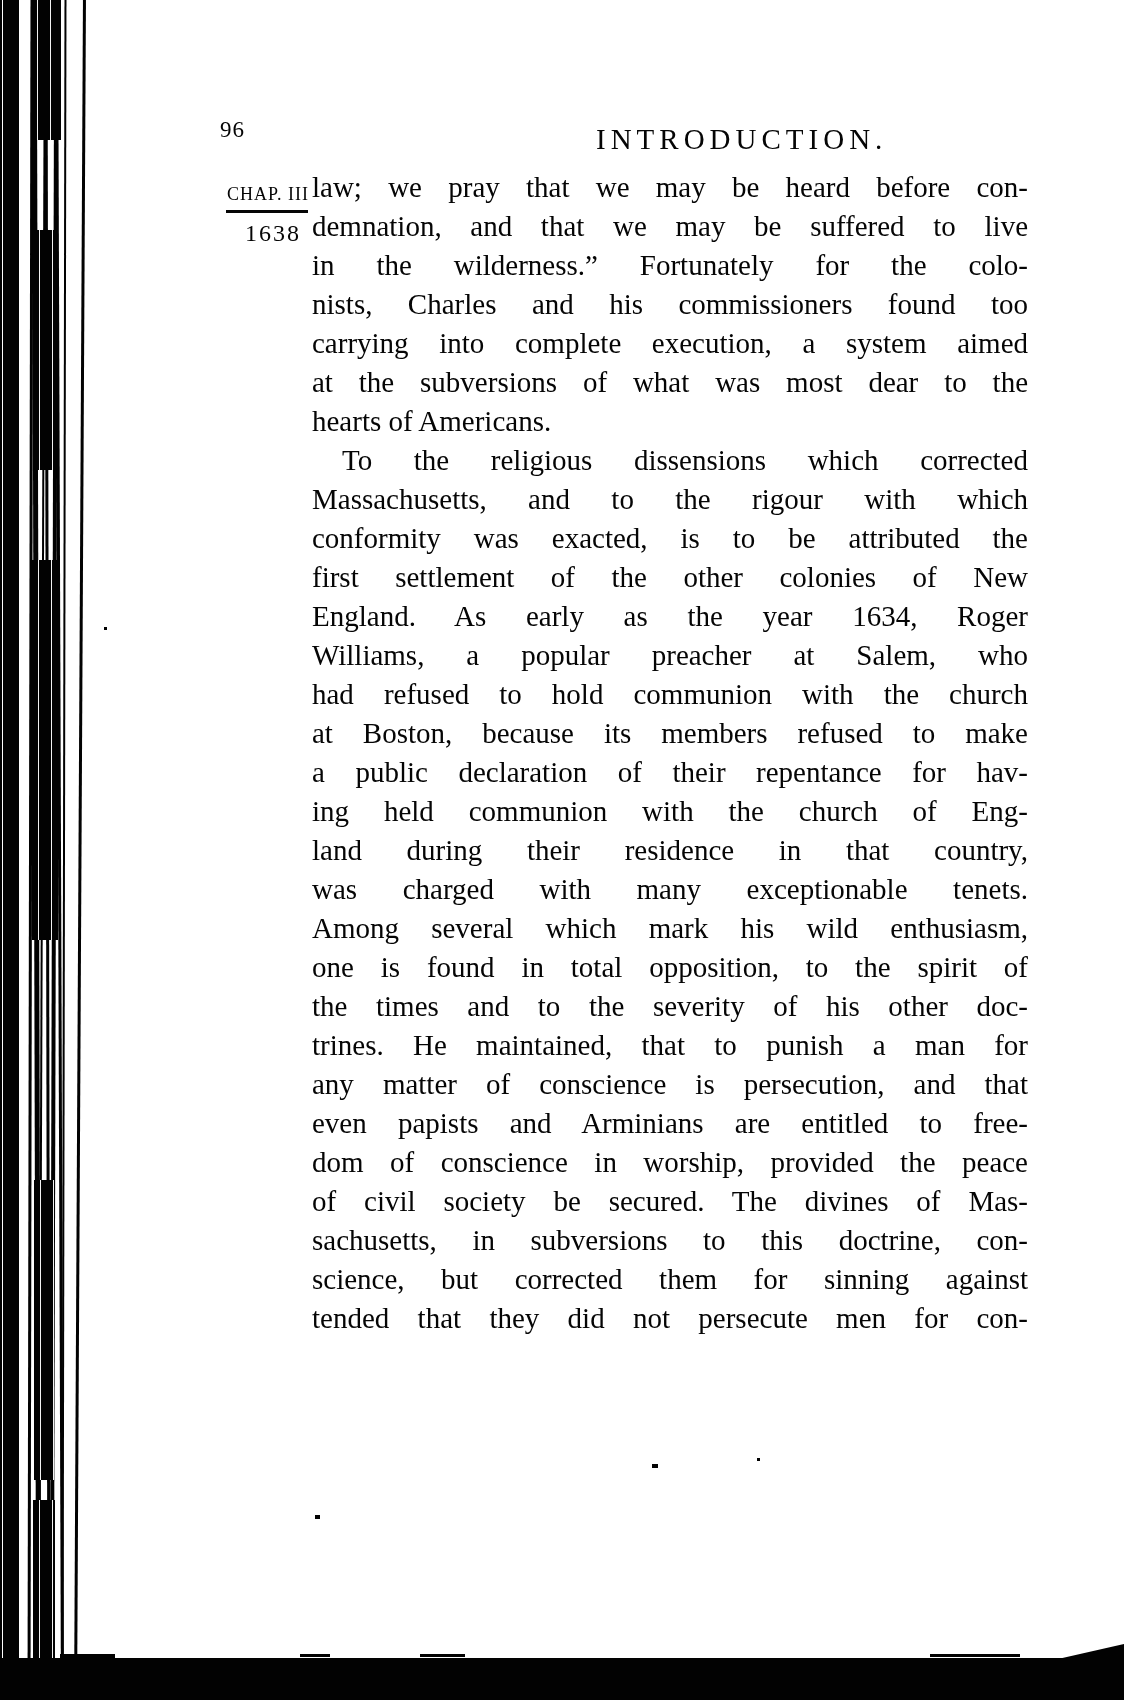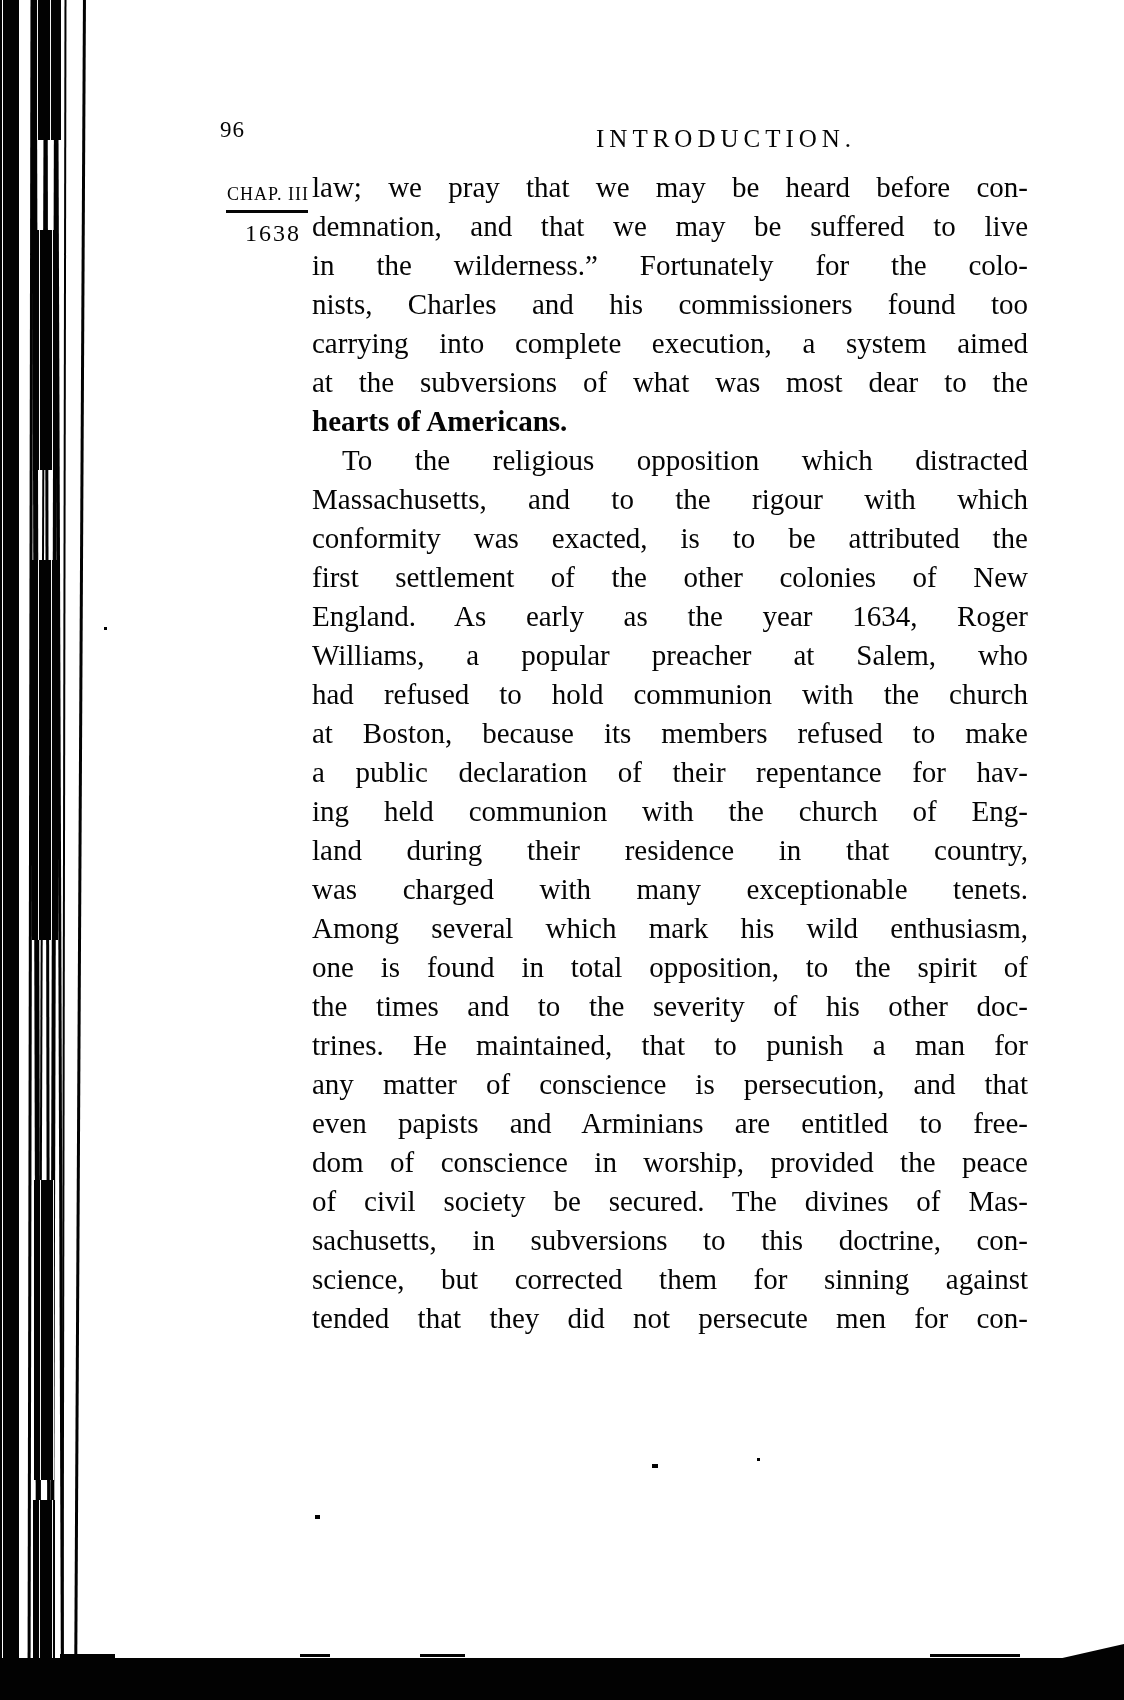--- a/index.html
+++ b/index.html
@@ -16,21 +16,21 @@
   
   .page-number {
     position: absolute;
     left: 220px; top: 112px;
     font-size: 23px; line-height: 36px;
     letter-spacing: 1px;
   }
   .running-header {
     position: absolute;
     left: 596px; top: 124px;
-    font-size: 25px; line-height: 30px;
+    font-size: 29px; line-height: 30px;
     letter-spacing: 5px;
     white-space: nowrap;
   }
   .margin-chapter {
     position: absolute;
     left: 227px; top: 184px;
     font-size: 18px; line-height: 20px;
     letter-spacing: 1px;
     white-space: nowrap;
   }
@@ -54,21 +54,21 @@
     margin-top: 8px;
   }
   .body-text .line {
     height: 39px;
     line-height: 39px;
     text-align: justify;
     text-align-last: justify;
     white-space: nowrap;
     overflow: visible;
   }
-  .body-text .line.para-end { text-align-last: left; font-weight: bold; }
+  .body-text .line.para-end { text-align-last: left; }
   .body-text .line.indent   { padding-left: 30px; }
 
   
   .artifact { position: absolute; background: #020202; }
 
   .gutter-bar { left: 0; top: 0; width: 19px; height: 1700px; }
   .gutter-hairline { left: 2px; top: 0; width: 1px; height: 1660px; background:#ffffff; position:absolute; }
 
   .stripe { top: -10px; height: 1720px; }
   .s1 { left: 29px; width: 3px; transform: rotate(0.10deg); }
@@ -119,21 +119,21 @@
   <div class="margin-year">1638</div>
 
   <div class="body-text">
       <div class="line">law; we pray that we may be heard before con-</div>
       <div class="line">demnation, and that we may be suffered to live</div>
       <div class="line">in the wilderness.”  Fortunately for the colo-</div>
       <div class="line">nists, Charles and his commissioners found too</div>
       <div class="line">carrying into complete execution, a system aimed</div>
       <div class="line">at the subversions of what was most dear to the</div>
       <div class="line para-end">hearts of Americans.</div>
-      <div class="line indent">To the religious opposition which distracted</div>
+      <div class="line indent">To the religious dissensions which corrected</div>
       <div class="line">Massachusetts, and to the rigour with which</div>
       <div class="line">conformity was exacted, is to be attributed the</div>
       <div class="line">first settlement of the other colonies of New</div>
       <div class="line">England.  As early as the year 1634, Roger</div>
       <div class="line">Williams, a popular preacher at Salem, who</div>
       <div class="line">had refused to hold communion with the church</div>
       <div class="line">at Boston, because its members refused to make</div>
       <div class="line">a public declaration of their repentance for hav-</div>
       <div class="line">ing held communion with the church of Eng-</div>
       <div class="line">land during their residence in that country,</div>

